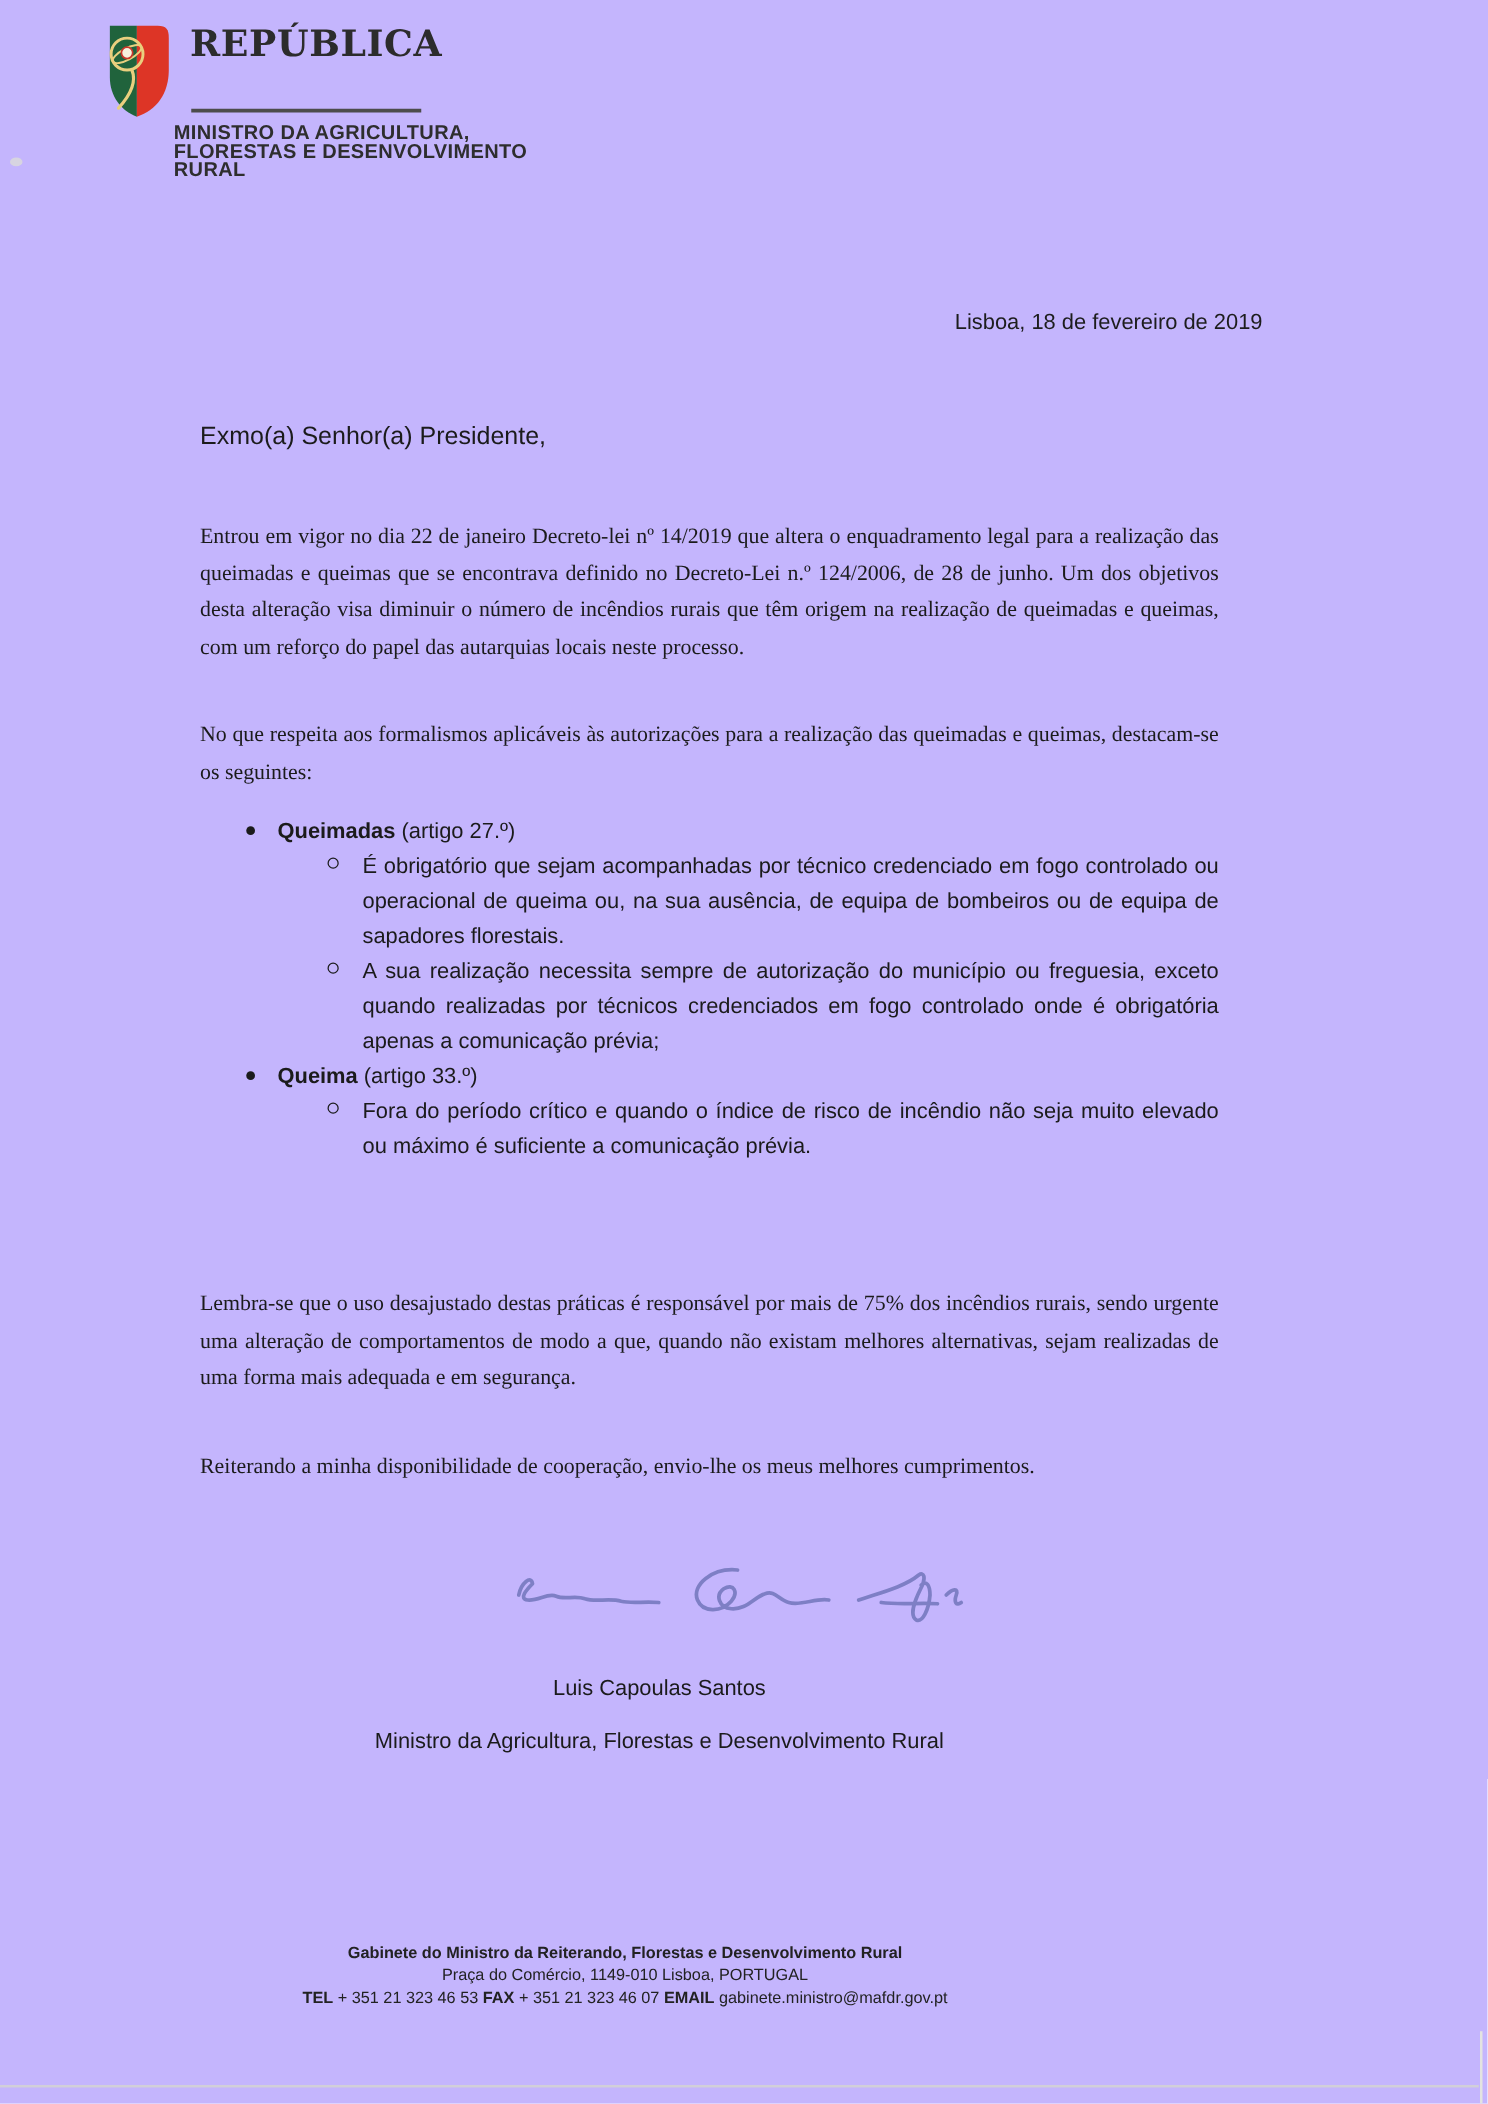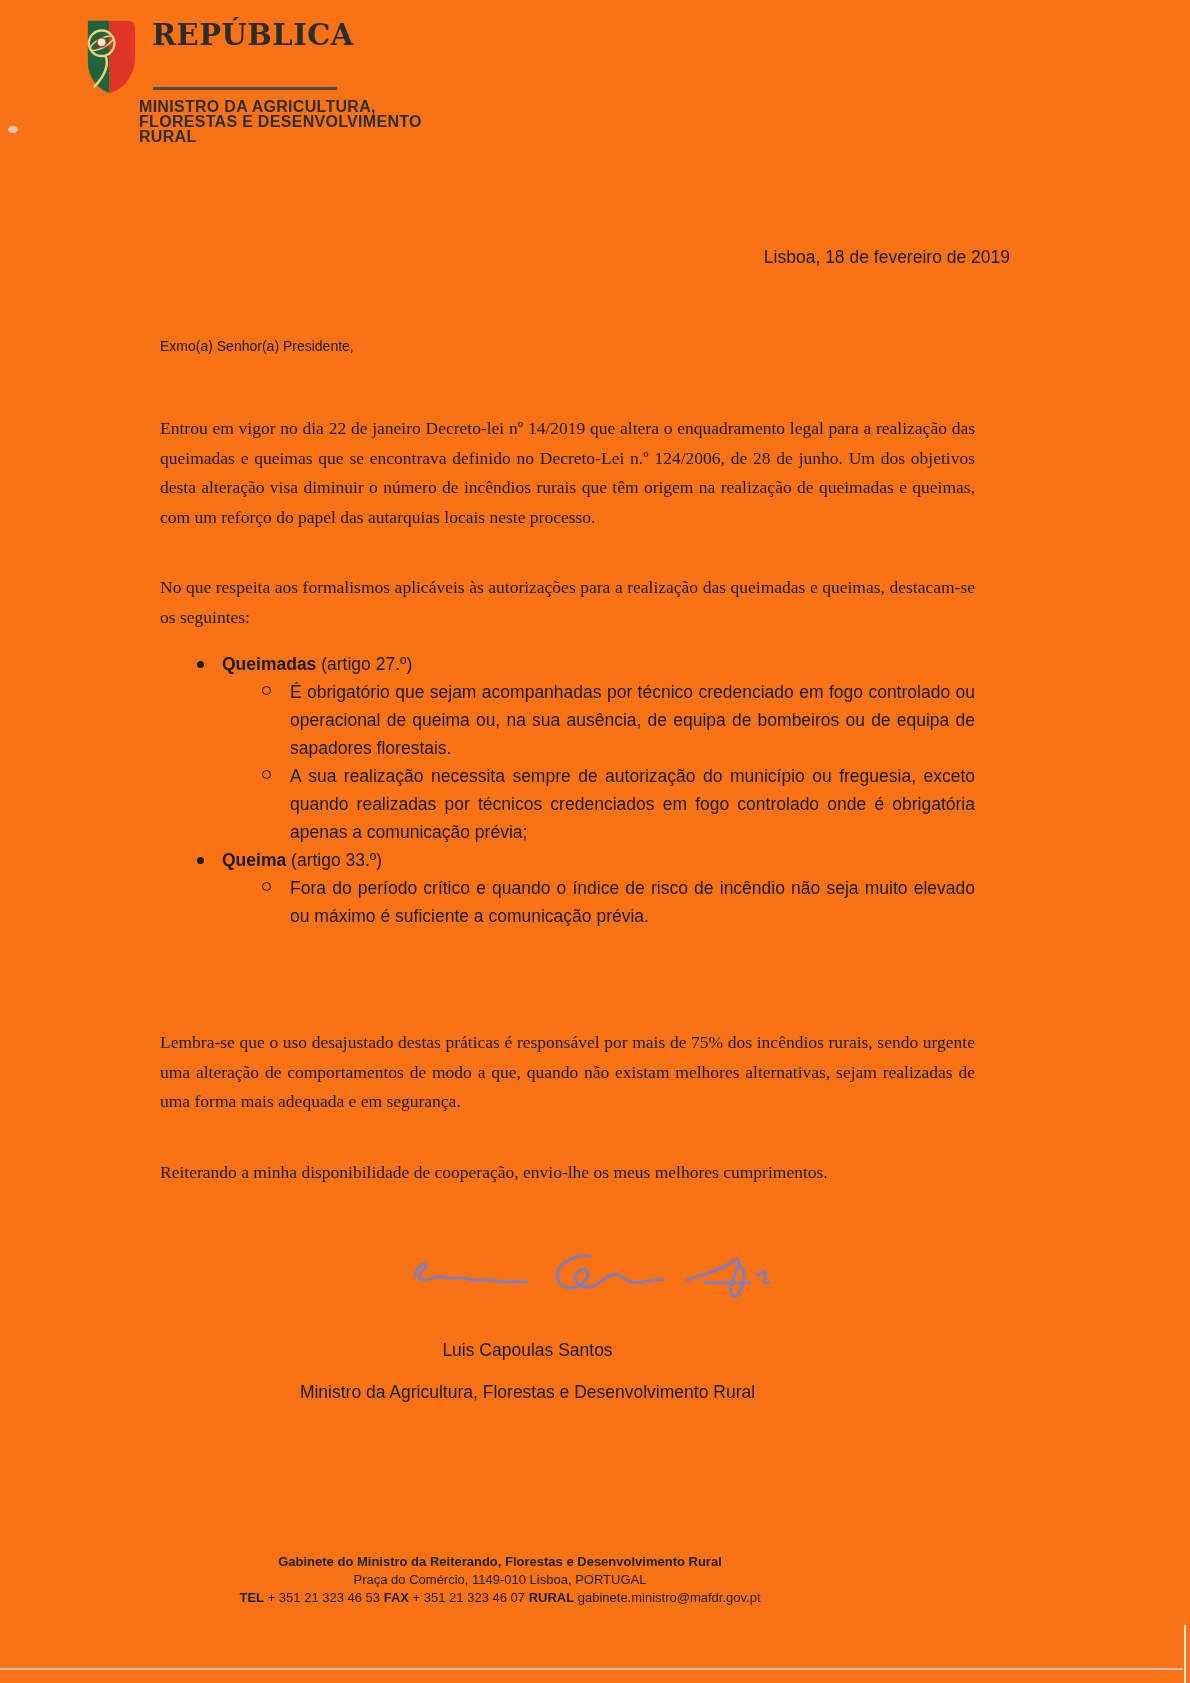--- a/index.html
+++ b/index.html
@@ -1,19 +1,19 @@
 <!DOCTYPE html>
 <html><head>
 <meta charset="utf-8">
 <style>
   * { margin:0; padding:0; box-sizing:border-box; }
   html,body { background:#fff; }
   .page {
     position:relative; width:1190px; height:1683px;
-    background:#f97316; overflow:hidden;
+    background:#c4b5fd; overflow:hidden;
     font-family:"Liberation Sans", sans-serif;
     color:#1b1b1b;
   }
   .abs { position:absolute; }
 
   
   .logo-flag { left:82px; top:18px; width:55px; height:80px; }
   .wordmark {
     left:152px; top:20px; width:260px;
     font-family:"DejaVu Serif", serif; font-weight:bold;
@@ -24,21 +24,21 @@
     left:139px; top:99px; width:320px;
     font-size:16px; font-weight:bold; line-height:15px;
     letter-spacing:.3px; color:#2e2e2e;
   }
 
   
   .dateline {
     left:160px; top:247px; width:850px;
     font-size:17.5px; text-align:right; color:#1d1d1d;
   }
-  .salutation { left:160px; top:338px; width:815px; font-size:14px; }
+  .salutation { left:160px; top:338px; width:815px; font-size:20px; }
   .para {
     left:160px; width:815px; font-size:17.5px; line-height:29.6px;
     text-align:justify; color:#1b1b1b;font-family:Liberation Serif, serif;
   }
   .p1 { top:414px; }
   .p2 { top:573px; }
   .p3 { top:1028px; }
   .p4 { top:1158px; text-align:left; }
 
   .list { left:160px; top:650px; width:815px; font-size:17.5px; line-height:28px; }
@@ -142,20 +142,20 @@
       </g>
     </svg>
   </div>
 
   <div class="abs sig-name">Luis Capoulas Santos</div>
   <div class="abs sig-title">Ministro da Agricultura, Florestas e Desenvolvimento Rural</div>
 
   <div class="abs footer">
     <div class="b">Gabinete do Ministro da Reiterando, Florestas e Desenvolvimento Rural</div>
     <div>Praça do Comércio, 1149-010 Lisboa, PORTUGAL</div>
-    <div><span class="b">TEL</span><span> + 351 21 323 46 53 </span><span class="b">FAX</span><span> + 351 21 323 46 07 </span><span class="b">RURAL</span><span> gabinete.ministro@mafdr.gov.pt</span></div>
+    <div><span class="b">TEL</span><span> + 351 21 323 46 53 </span><span class="b">FAX</span><span> + 351 21 323 46 07 </span><span class="b">EMAIL</span><span> gabinete.ministro@mafdr.gov.pt</span></div>
   </div>
 
   <div class="abs smudge"></div>
   <div class="abs edge-bottom"></div>
   <div class="abs edge-right"></div>
 
 </div>
 
 </body></html>

